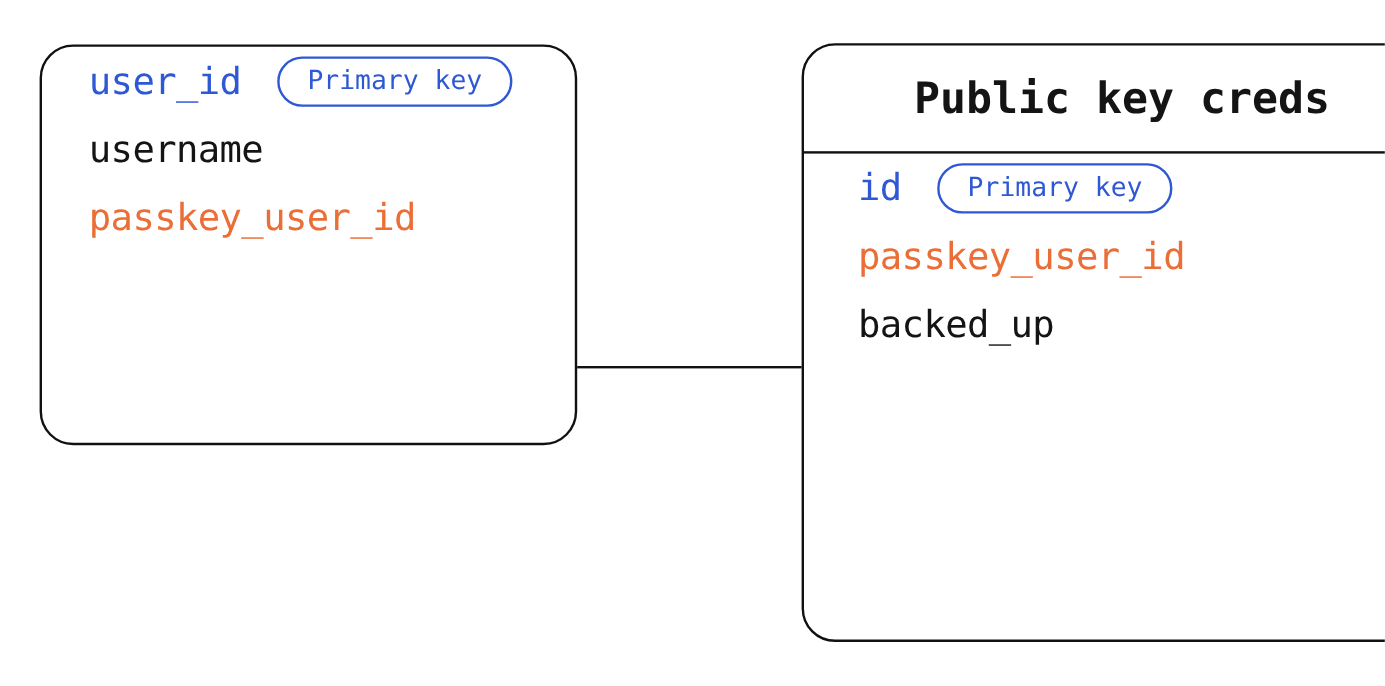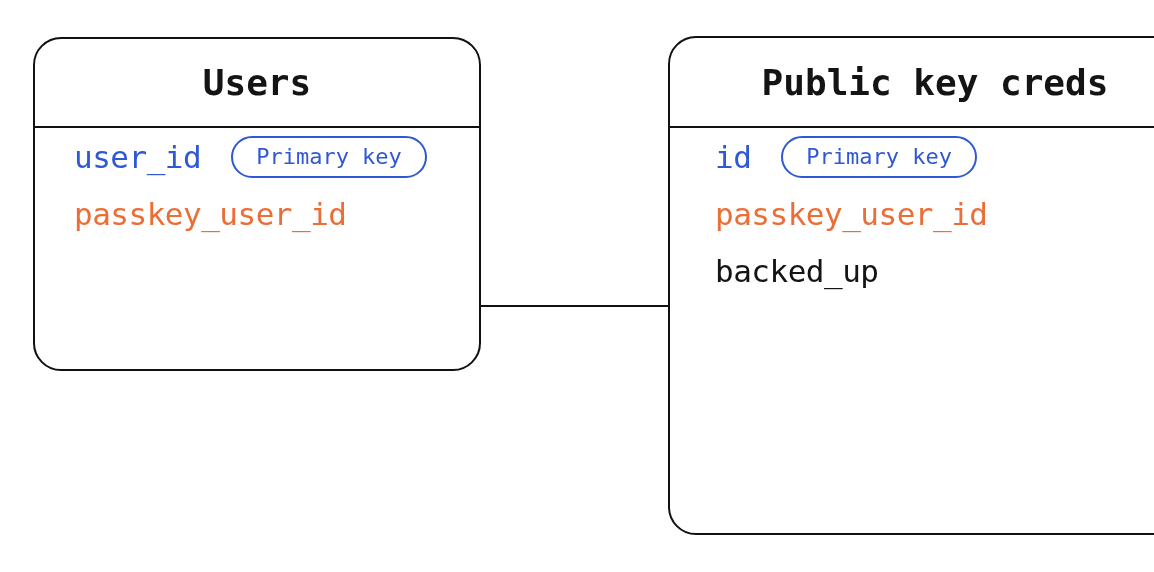--- a/index.html
+++ b/index.html
@@ -77,25 +77,27 @@
   }
 </style>
 </head>
 <body>
 
 <div class="canvas">
 
   <div class="connector"></div>
 
   <div class="er-table users">
-    <div class="er-header">Users</div>
     <div class="er-body">
       <div class="field-row">
         <span class="field-name field-blue">user_id</span>
         <span class="pk-badge">Primary key</span>
+      </div>
+      <div class="field-row">
+        <span class="field-name field-default">username</span>
       </div>
       <div class="field-row">
         <span class="field-name field-orange">passkey_user_id</span>
       </div>
     </div>
   </div>
 
   <div class="er-table pubkey">
     <div class="er-header">Public key creds</div>
     <div class="er-body">

